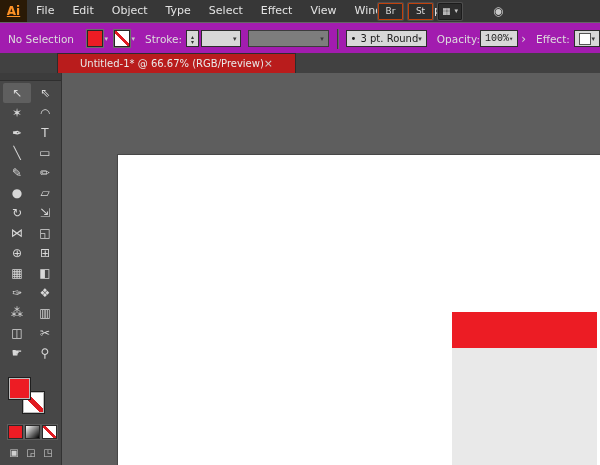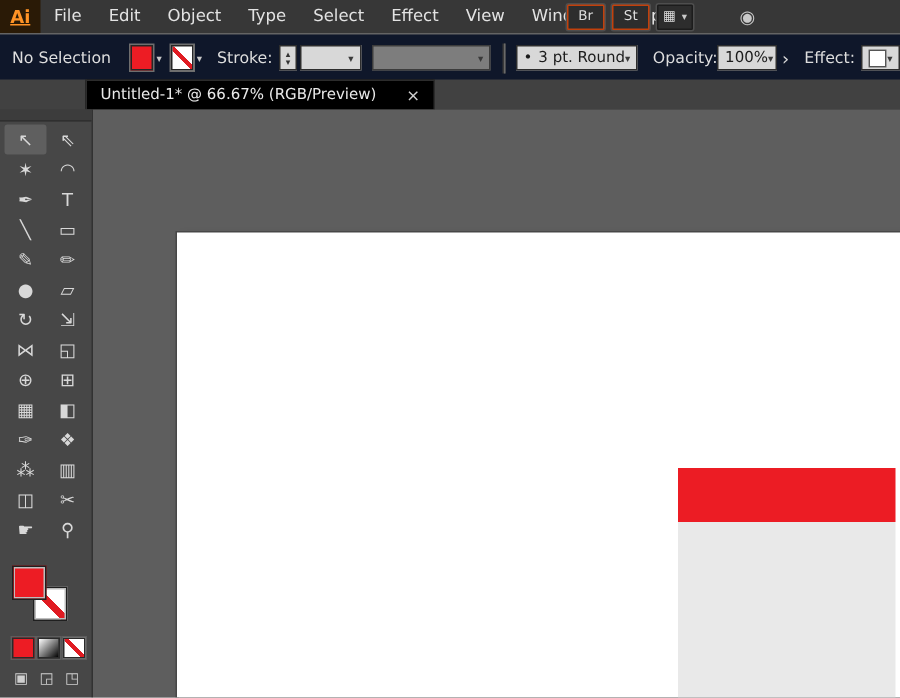--- a/index.html
+++ b/index.html
@@ -16,41 +16,41 @@
   .mi{padding:0 9px;line-height:22px;cursor:default;}
   .menubar-right{position:absolute;left:378px;top:2px;height:18px;display:flex;align-items:center;gap:5px;}
   .mini-btn{min-width:19px;height:15px;background:#2d2d2d;border:1px solid #c2410c;
     box-shadow:0 0 0 1px #4e4e4e;color:#ddd;font-size:9px;display:flex;align-items:center;
     justify-content:center;border-radius:1px;padding:0 2px;}
   .ws-btn{display:flex;align-items:center;gap:2px;background:#2d2d2d;border:1px solid #1c1c1c;
     box-shadow:0 0 0 1px #4e4e4e;height:15px;padding:0 3px;color:#ddd;font-size:9px;border-radius:1px;}
   .power{margin-left:26px;color:#c9c9c9;font-size:12px;line-height:18px;}
   .caret{font-size:7px;color:#c9c9c9;margin-left:2px;}
   
-  .controlbar{position:absolute;top:22px;left:0;right:0;height:31px;background:#0f172a;
+  .controlbar{position:absolute;top:22px;left:0;right:0;height:31px;background:#a21caf;
     border-top:1px solid #646464;border-bottom:3px solid #0f172a;
     display:flex;align-items:center;color:#dedede;font-size:10.5px;}
   .cb-label{margin-left:10px;white-space:nowrap;}
   .swatch{width:15px;height:15px;border:1px solid #262626;box-shadow:0 0 0 1px #6e6e6e;}
   .fill-red{background:#ed1c24;}
   .slash-bg{background:#ffffff linear-gradient(45deg,transparent 42%,#e01b22 42%,#e01b22 58%,transparent 58%);}
   .field{height:17px;background:#d8d8d8;border:1px solid #2d2d2d;color:#1b1b1b;
     display:flex;align-items:center;font-size:10px;padding:0 4px;white-space:nowrap;box-sizing:border-box;}
   .field .caret{color:#3a3a3a;margin-left:auto;}
   .stepper{width:14px;height:17px;background:#d8d8d8;border:1px solid #2d2d2d;box-sizing:border-box;
     display:flex;flex-direction:column;align-items:center;justify-content:center;color:#333;}
   .stepper span{font-size:6px;line-height:5px;}
   .disabled-field{background:#7d7d7d;color:#9f9f9f;border-color:#3c3c3c;}
   .vsep{width:1px;height:20px;background:#3a3a3a;border-right:1px solid #696969;margin:0 7px 0 8px;}
   
   .tabbar{position:absolute;top:53px;left:0;right:0;height:20px;background:#414141;
     border-bottom:1px solid #2c2c2c;}
-  .tab{position:absolute;left:57px;top:0;height:19px;background:#000000;
+  .tab{position:absolute;left:57px;top:0;height:19px;background:#b91c1c;
     border:1px solid #2c2c2c;border-bottom:none;display:flex;align-items:center;
-    gap:20px;padding:0 9px;color:#e9e9e9;font-size:10px;white-space:nowrap;}
+    gap:0;padding:0 22px;color:#e9e9e9;font-size:10px;white-space:nowrap;}
   .tab-close{color:#d0d0d0;font-size:11px;line-height:10px;}
   
   .toolpanel{position:absolute;top:73px;left:0;bottom:0;width:61px;background:#474747;
     border-right:1px solid #323232;box-sizing:content-box;}
   .panel-grip{height:7px;background:#3c3c3c;border-bottom:1px solid #2f2f2f;}
   .tools-grid{display:grid;grid-template-columns:28px 28px;padding:2px 0 0 3px;}
   .tool{height:20px;display:flex;align-items:center;justify-content:center;
     color:#d8d8d8;font-size:12px;line-height:20px;}
   .tool.active{background:#5f5f5f;border-radius:2px;}
   .swatch-cluster{position:relative;height:42px;margin-top:14px;}
@@ -121,21 +121,21 @@
 
   <div class="vsep"></div>
 
   <div class="field" style="width:84px;">
     <span style="margin-right:4px;">•</span>
     <span>3 pt. Round</span>
     <span class="caret">▾</span>
   </div>
 
   <span class="cb-label">Opacity:</span>
-  <div class="field" style="width:40px;margin-left:0;">
+  <div class="field" style="width:40px;margin-left:0;font-family:Liberation Mono, monospace;">
     <span>100%</span>
     <span class="caret">▾</span>
   </div>
   <span style="margin-left:3px;color:#d8d8d8;font-size:12px;">›</span>
 
   <span class="cb-label">Effect:</span>
   <div class="field" style="width:28px;margin-left:4px;">
     <span style="width:10px;height:10px;background:#fff;border:1px solid #555;display:inline-block;"></span>
     <span class="caret">▾</span>
   </div>

